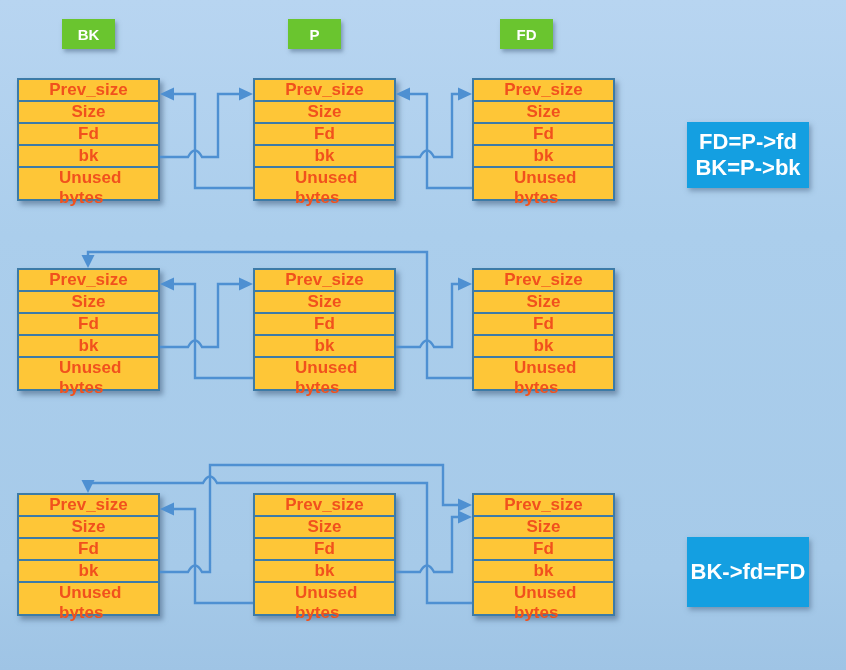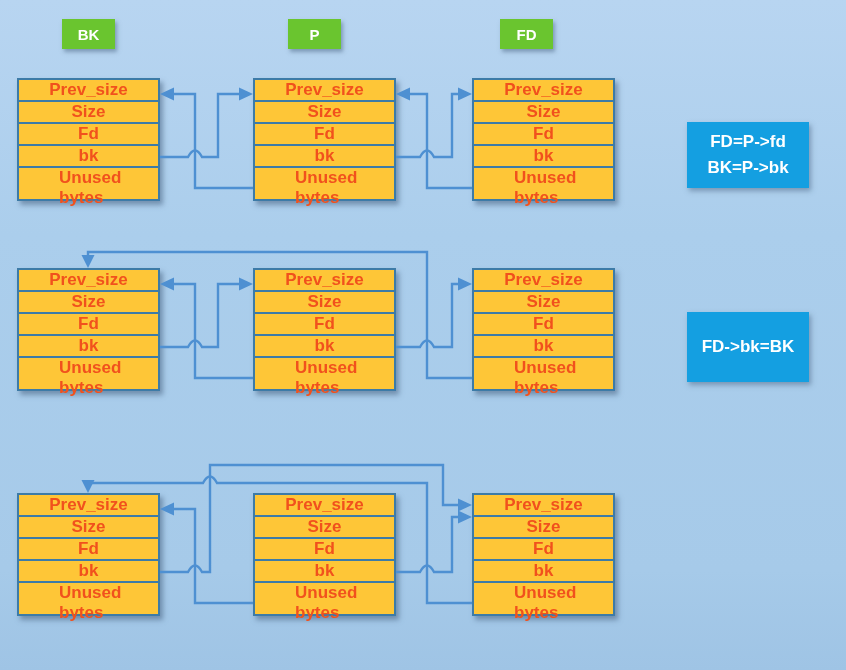--- a/index.html
+++ b/index.html
@@ -21,21 +21,21 @@
   }
   .cell:last-child { border-bottom:none;margin-left:40px; }
   .glabel {
     position:absolute; top:19px; width:53px; height:30px;
     background:#6AC52F; color:#FFFFFF; font-weight:bold; font-size:15px;
     display:flex; align-items:center; justify-content:center;
     box-shadow:2px 3px 4px rgba(70,95,125,.5);
   }
   .slabel {
     position:absolute; left:687px; width:122px;
-    background:#149FE1; color:#FFFFFF; font-weight:bold; font-size:17px;
+    background:#149FE1; color:#FFFFFF; font-weight:bold; font-size:22px;
     display:flex; flex-direction:column; align-items:center; justify-content:center;
     line-height:26px; box-shadow:2px 3px 5px rgba(70,95,125,.5);
   }
   svg.arrows { position:absolute; left:0; top:0; pointer-events:none; }
   svg.arrows path { fill:none; stroke:#4E90D2; stroke-width:2.4px; }
   svg.arrows polygon { fill:#4E90D2; stroke:none; }
 </style>
 </head>
 <body>
 
@@ -108,22 +108,22 @@
     <div class="cell">Size</div>
     <div class="cell">Fd</div>
     <div class="cell">bk</div>
     <div class="cell">Unused bytes</div>
   </div>
 
   <div class="slabel" style="top:122px;height:66px">
     <div>FD=P-&gt;fd</div>
     <div>BK=P-&gt;bk</div>
   </div>
-  <div class="slabel" style="top:312px;height:70px">
-    <div>FD-&gt;bk=BK</div>
+  <div class="slabel" style="top:537px;height:70px">
+    <div>BK-&gt;fd=FD</div>
   </div>
 
   <svg class="arrows" width="846" height="670" viewBox="0 0 846 670">
 
     <g>
       <path d="M160 157 L188 157 Q195 144 202 157 L218 157 L218 94 L240 94"></path>
       <polygon points="253,94 239,87.5 239,100.5"></polygon>
     </g>
     <g>
       <path d="M253 188 L195 188 L195 94 L173 94"></path>

